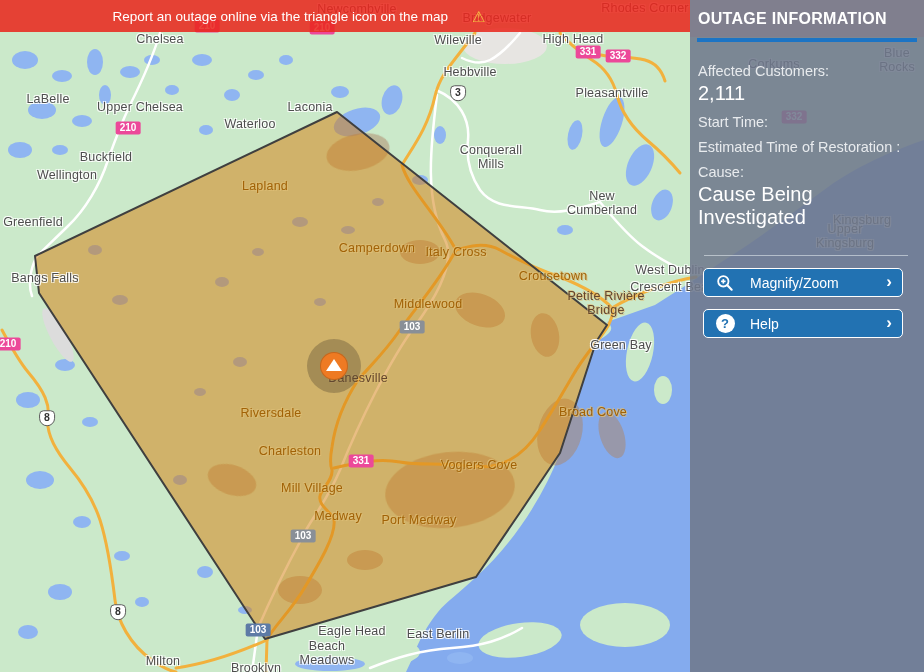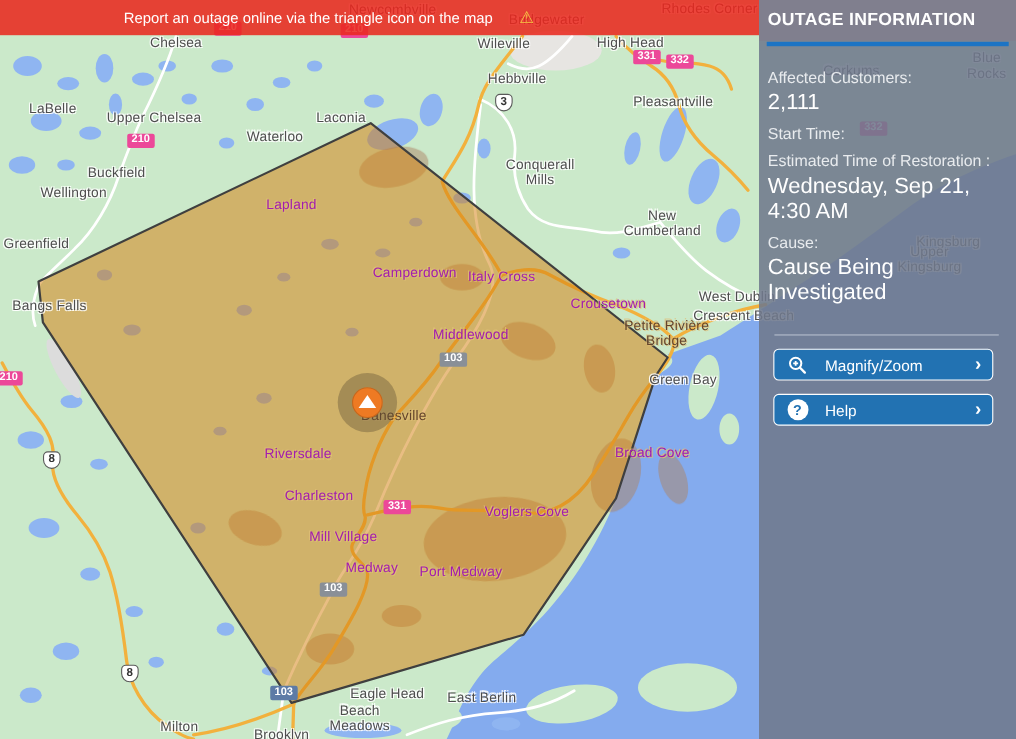--- a/index.html
+++ b/index.html
@@ -14,21 +14,21 @@
   *{margin:0;padding:0;box-sizing:border-box;}
   html,body{font-family:"Liberation Sans",sans-serif;}
   #stage{position:relative;width:924px;height:672px;overflow:hidden;background:var(--land_green);}
 
   
   #map-svg{position:absolute;left:0;top:0;z-index:1;}
   #label-layer{position:absolute;left:0;top:0;width:924px;height:672px;z-index:2;pointer-events:none;}
   .map-label{position:absolute;transform:translate(-50%,-50%);white-space:pre-line;text-align:center;line-height:1.15;}
   .lbl-town{font-size:12.5px;color:#4d4d4d;letter-spacing:.2px;
     text-shadow:1px 1px 0 rgba(255,255,255,.85),-1px -1px 0 rgba(255,255,255,.85),1px -1px 0 rgba(255,255,255,.85),-1px 1px 0 rgba(255,255,255,.85);}
-  .lbl-in{font-size:12.5px;color:#a21caf;letter-spacing:.2px;
+  .lbl-in{font-size:12.5px;color:#a16207;letter-spacing:.2px;
     text-shadow:1px 1px 0 rgba(224,191,120,.8),-1px -1px 0 rgba(224,191,120,.8);}
   .lbl-dark{font-size:12.5px;color:#64452c;letter-spacing:.2px;
     text-shadow:1px 1px 0 rgba(224,191,120,.7),-1px -1px 0 rgba(224,191,120,.7);}
   .lbl-shield-brown,.lbl-shield-gray,.lbl-shield-blue{
     font-size:10px;font-weight:bold;color:#fff;padding:1px 4px 2px;border-radius:2px;line-height:1;}
   .lbl-shield-brown{background:#ec4899;}
   .lbl-shield-gray{background:#898f97;}
   .lbl-shield-blue{background:#5d7ba6;}
   .lbl-shield-us{font-size:10.5px;font-weight:bold;color:#333;background:#fff;
     border:1.5px solid #5a5a5a;border-radius:5px 5px 9px 9px;padding:1px 4px 2px;line-height:1;}
@@ -262,21 +262,20 @@
   <div id="sidebar">
     <div id="sidebar-header">
       <span class="title">OUTAGE INFORMATION</span>
     </div>
     <div class="sidebar-rule"></div>
     <div id="sidebar-body">
       <div class="field-label">Affected Customers:</div>
       <div class="field-value">2,111</div>
       <div class="field-label">Start Time:</div>
       <div class="field-label">Estimated Time of Restoration :</div>
-      <div class="field-value">Wednesday, Sep 21, 4:30 AM</div>
       <div class="field-label">Cause:</div>
       <div class="field-value">Cause Being Investigated</div>
 
       <div class="divider"></div>
 
       <div class="sb-button">
         <span class="ic">
           <svg width="20" height="20" viewBox="0 0 24 24">
             <circle cx="10" cy="10" r="6.2" fill="none" stroke="#fff" stroke-width="2.2"></circle>
             <line x1="10" y1="7.3" x2="10" y2="12.7" stroke="#fff" stroke-width="2"></line>

